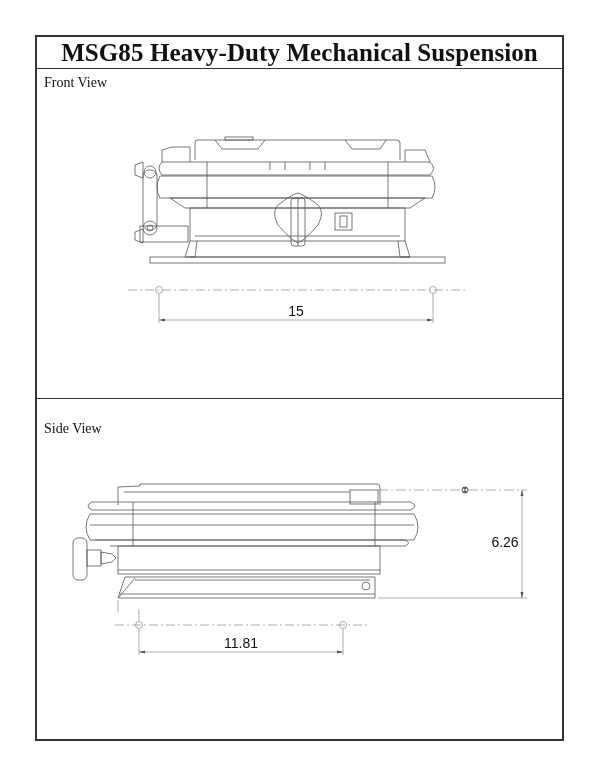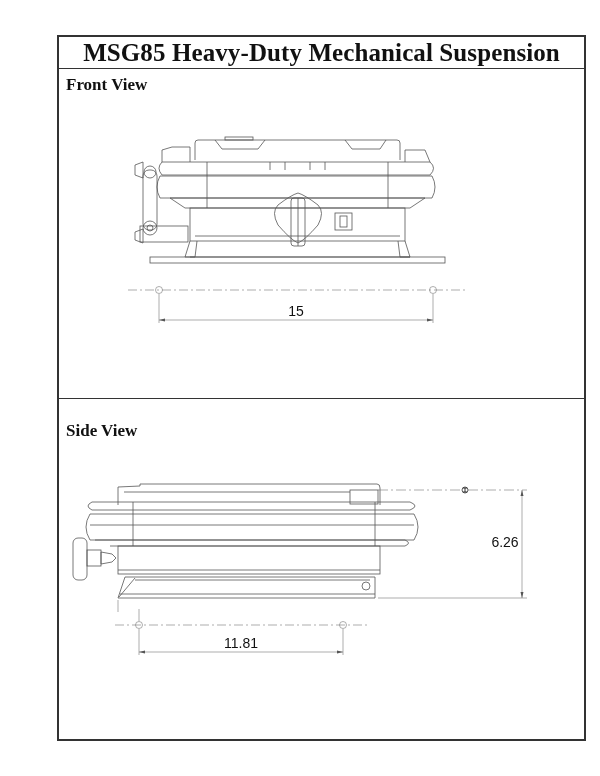--- a/index.html
+++ b/index.html
@@ -1,21 +1,21 @@
 <!DOCTYPE html>
 <html><head>
 <meta charset="utf-8">
 <style>
   html, body { margin: 0; padding: 0; background: #ffffff; }
   body { width: 600px; height: 776px; position: relative; overflow: hidden; font-family: "Liberation Serif", serif; }
-  .frame { position: absolute; left: 35px; top: 35px; width: 529px; height: 706px; border: 2px solid #333; box-sizing: border-box; margin-left: 22px; }
+  .frame { position: absolute; left: 35px; top: 35px; width: 529px; height: 706px; border: 2px solid #333; box-sizing: border-box; }
   .title-row { position: absolute; left: 0; top: 0; width: 100%; height: 32px; border-bottom: 1.5px solid #333; box-sizing: border-box; text-align: center; }
   .title { font-family: "Liberation Serif", serif; font-weight: bold; font-size: 25px; line-height: 31px; color: #111; letter-spacing: 0.1px; }
   .section-divider { position: absolute; left: 0; top: 361px; width: 100%; height: 0; border-top: 1.5px solid #333; }
-  .section-label { position: absolute; left: 7px; font-family: "Liberation Serif", serif; font-weight: bold; font-size: 17px; color: #111; }
+  .section-label { position: absolute; left: 7px; font-family: "Liberation Serif", serif; font-weight: normal; font-size: 14px; color: #111; }
   .front-label { top: 38px; }
   .side-label { top: 384px; }
   svg.drawing { position: absolute; left: 0; top: 0; }
   .dim-text { font-family: "Liberation Sans", sans-serif; font-size: 14px; fill: #111; }
 </style>
 </head>
 <body>
 
 <div class="frame">
   <div class="title-row">

